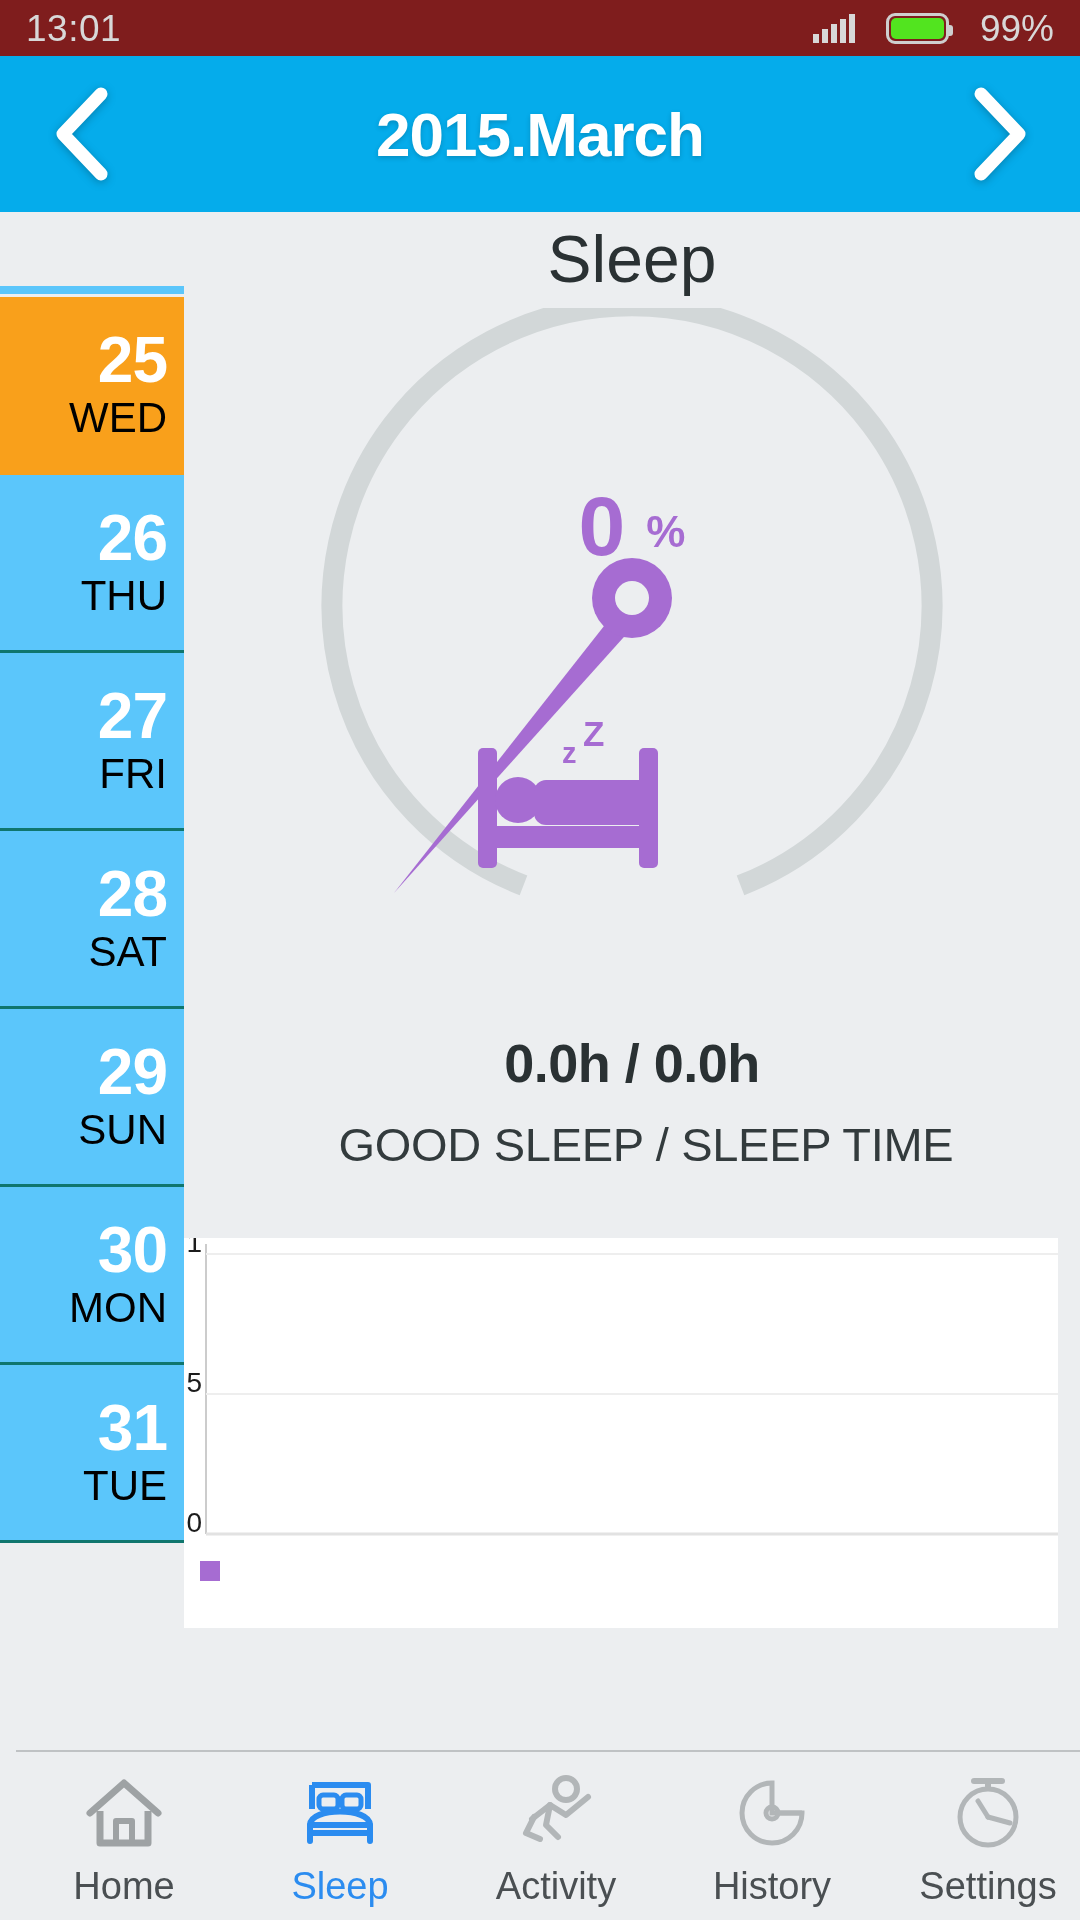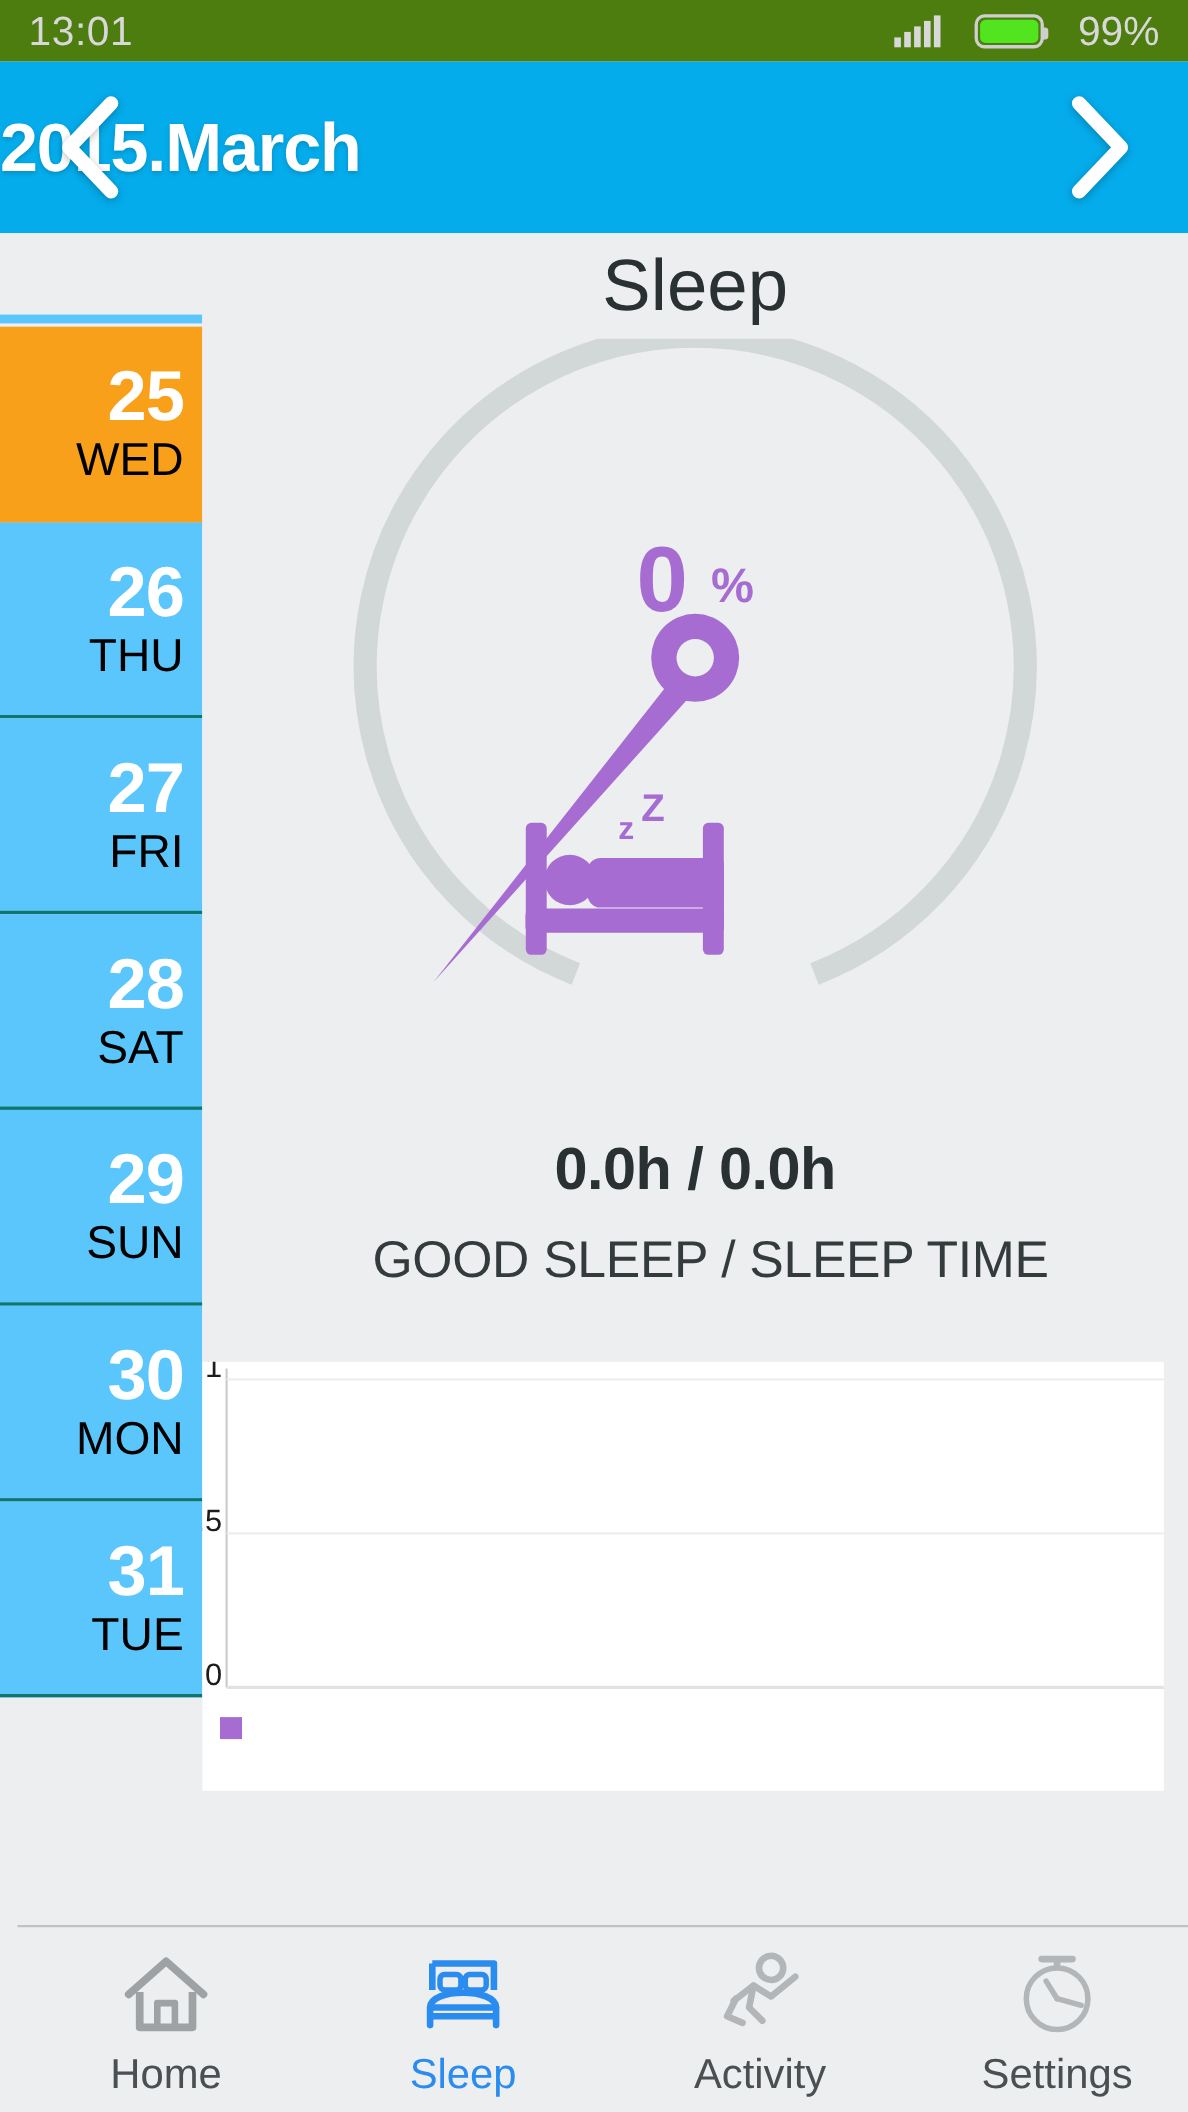--- a/index.html
+++ b/index.html
@@ -19,21 +19,21 @@
     width: 1080px;
     height: 1920px;
     background: #eceef0;
   }
 
   
   .statusbar {
     position: absolute;
     left: 0; top: 0;
     width: 1080px; height: 56px;
-    background: #4d7c0f;
+    background: #7f1d1d;
     display: flex;
     align-items: center;
     justify-content: space-between;
     padding: 0 26px;
     box-sizing: border-box;
   }
   .status-time {
     color: #d8d8d8;
     font-size: 37px;
     letter-spacing: 0.5px;
@@ -96,20 +96,21 @@
     background: #05aceb;
     display: flex;
     align-items: center;
     justify-content: space-between;
     box-sizing: border-box;
     padding: 0 44px;
   }
   .header-title {
     position: absolute;
     left: 0; right: 0;
+    text-align: center;
     color: #ffffff;
     font-size: 62px;
     font-weight: bold;
     letter-spacing: -1px;
     text-shadow: 0 2px 5px rgba(0,0,0,0.18);
   }
   .nav-chev {
     position: relative;
     z-index: 2;
     width: 74px; height: 96px;
@@ -459,20 +460,30 @@
         <svg width="92" height="92" viewBox="0 0 92 92">
           <circle cx="56" cy="22" r="11" fill="none" stroke="#b2b6b8" stroke-width="6"></circle>
           <path d="M78 30 L56 48 L40 38 L22 52" fill="none" stroke="#b2b6b8" stroke-width="6" stroke-linecap="round" stroke-linejoin="round"></path>
           <path d="M40 38 L36 58 L48 70" fill="none" stroke="#b2b6b8" stroke-width="6" stroke-linecap="round" stroke-linejoin="round"></path>
           <path d="M24 50 L16 66 L30 72" fill="none" stroke="#b2b6b8" stroke-width="6" stroke-linecap="round" stroke-linejoin="round"></path>
         </svg>
       </div>
       <div class="tab-label">Activity</div>
     </div>
 
+    <div class="tab">
+      <div class="tab-ico">
+        <svg width="92" height="92" viewBox="0 0 92 92">
+          <path d="M46 16 A30 30 0 1 0 76 46 L46 46 Z" fill="none" stroke="#b2b6b8" stroke-width="5"></path>
+          <circle cx="46" cy="46" r="6" fill="none" stroke="#b2b6b8" stroke-width="5"></circle>
+          <path d="M52 46 L76 46" fill="none" stroke="#b2b6b8" stroke-width="5"></path>
+        </svg>
+      </div>
+      <div class="tab-label">History</div>
+    </div>
 
     <div class="tab">
       <div class="tab-ico">
         <svg width="92" height="92" viewBox="0 0 92 92">
           <circle cx="46" cy="50" r="28" fill="none" stroke="#b2b6b8" stroke-width="5"></circle>
           <path d="M32 14 L60 14" fill="none" stroke="#b2b6b8" stroke-width="6" stroke-linecap="round"></path>
           <path d="M46 14 L46 22" fill="none" stroke="#b2b6b8" stroke-width="6"></path>
           <path d="M46 50 L68 56" fill="none" stroke="#b2b6b8" stroke-width="5" stroke-linecap="round"></path>
           <path d="M46 50 L36 34" fill="none" stroke="#b2b6b8" stroke-width="5" stroke-linecap="round"></path>
         </svg>

